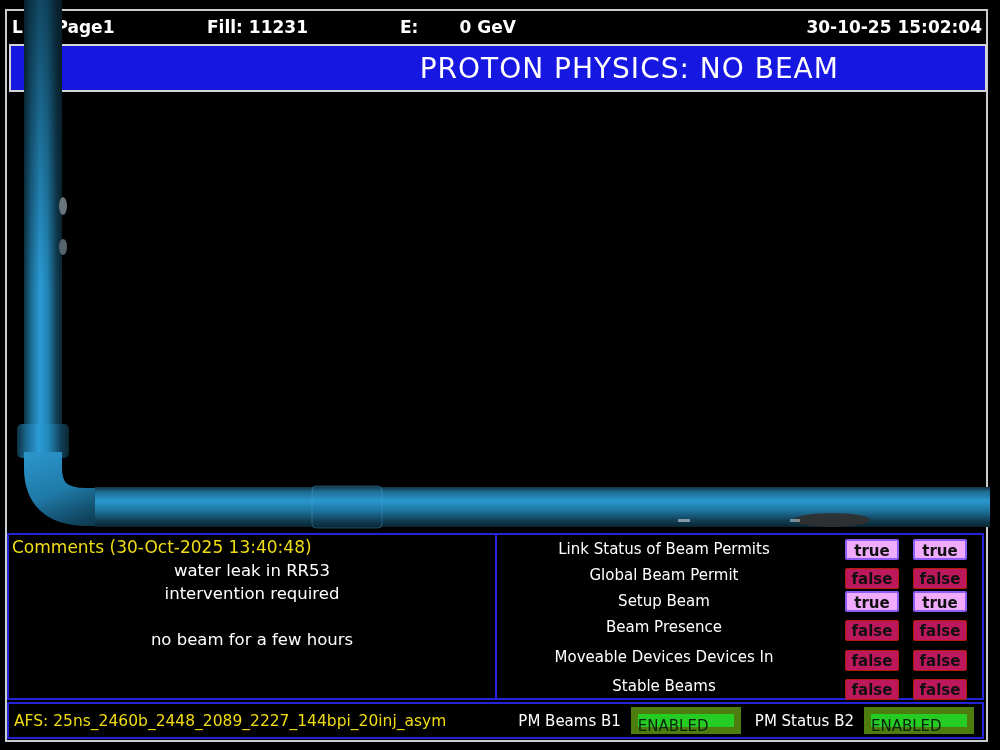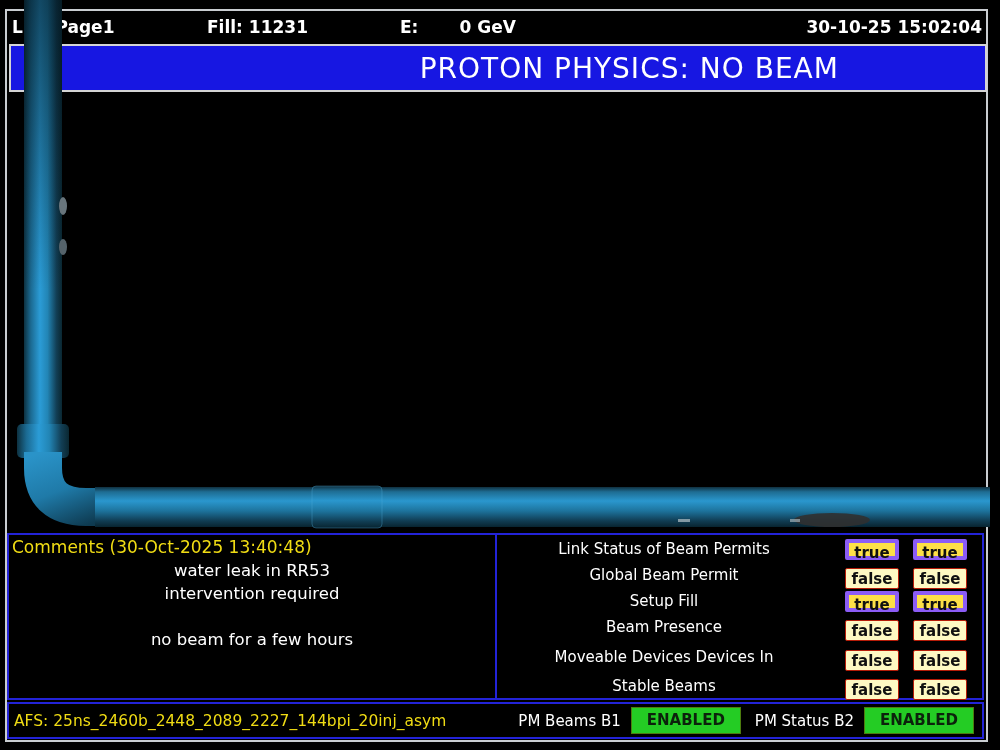--- a/index.html
+++ b/index.html
@@ -33,30 +33,30 @@
   .comments .c-title{position:absolute;left:3px;top:2px;font-size:17px;color:#f0dc14;}
   .comments .c-lines{position:absolute;left:0;top:24px;width:100%;text-align:center;
                      font-size:16.5px;line-height:23px;color:#fff;}
   .comments .c-line{min-height:23px;}
   .bis{position:relative;flex:1;height:100%;display:flex;flex-direction:column;
        justify-content:space-around;padding:3px 0;}
   .bis-row{display:flex;align-items:center;padding-right:15px;}
   .bis-row .r-label{flex:1;text-align:center;font-size:15px;color:#fff;}
   .flag{width:54px;height:21px;margin-left:14px;border-radius:2px;text-align:center;
         font-size:15px;font-weight:bold;line-height:21px;color:#101010;}
-  .flag-true{background:#fde047;border:4px solid #8b5cf6;box-sizing:border-box;}
-  .flag-false{background:#fef9c3;border:1px solid #b51c08;box-sizing:border-box;margin-top:7px;}
+  .flag-true{background:#f0abfc;border:2px solid #8b5cf6;box-sizing:border-box;}
+  .flag-false{background:#be185d;border:1px solid #b51c08;box-sizing:border-box;margin-top:7px;}
   
   .footbar{position:absolute;left:7px;top:702px;width:973px;height:33px;
            border:2px solid #2323d8;display:flex;align-items:center;font-size:15px;gap:40px;}
   .footbar .afs{margin-left:5px;color:#f0dc14;font-size:15.5px;white-space:nowrap;}
   .footbar .pm-group{margin-left:auto;display:flex;align-items:center;}
   .footbar .pm-label{color:#fff;margin-left:14px;}
-  .pm-badge{width:110px;height:27px;margin-left:10px;background:#24cc24;border:1px solid #4d7c0f;
-            box-sizing:border-box;color:#0c220c;font-weight:bold;text-align:center;
+  .pm-badge{width:110px;height:27px;margin-left:10px;background:#24cc24;border:7px solid #4d7c0f;
+            box-sizing:border-box;color:#0c220c;font-weight:normal;text-align:left;
             line-height:25px;font-size:15px;}
   .footbar .pm-badge:last-child{margin-right:8px;}
   
   .pipe-svg{position:absolute;left:0;top:0;z-index:50;pointer-events:none;}
 </style>
 </head>
 <body>
 
 <div class="screen">
 
@@ -95,21 +95,21 @@
         <div class="r-label">Link Status of Beam Permits</div>
         <div class="flag flag-true">true</div>
         <div class="flag flag-true">true</div>
       </div>
       <div class="bis-row">
         <div class="r-label">Global Beam Permit</div>
         <div class="flag flag-false">false</div>
         <div class="flag flag-false">false</div>
       </div>
       <div class="bis-row">
-        <div class="r-label">Setup Fill</div>
+        <div class="r-label">Setup Beam</div>
         <div class="flag flag-true">true</div>
         <div class="flag flag-true">true</div>
       </div>
       <div class="bis-row">
         <div class="r-label">Beam Presence</div>
         <div class="flag flag-false">false</div>
         <div class="flag flag-false">false</div>
       </div>
       <div class="bis-row">
         <div class="r-label">Moveable Devices Devices In</div>

